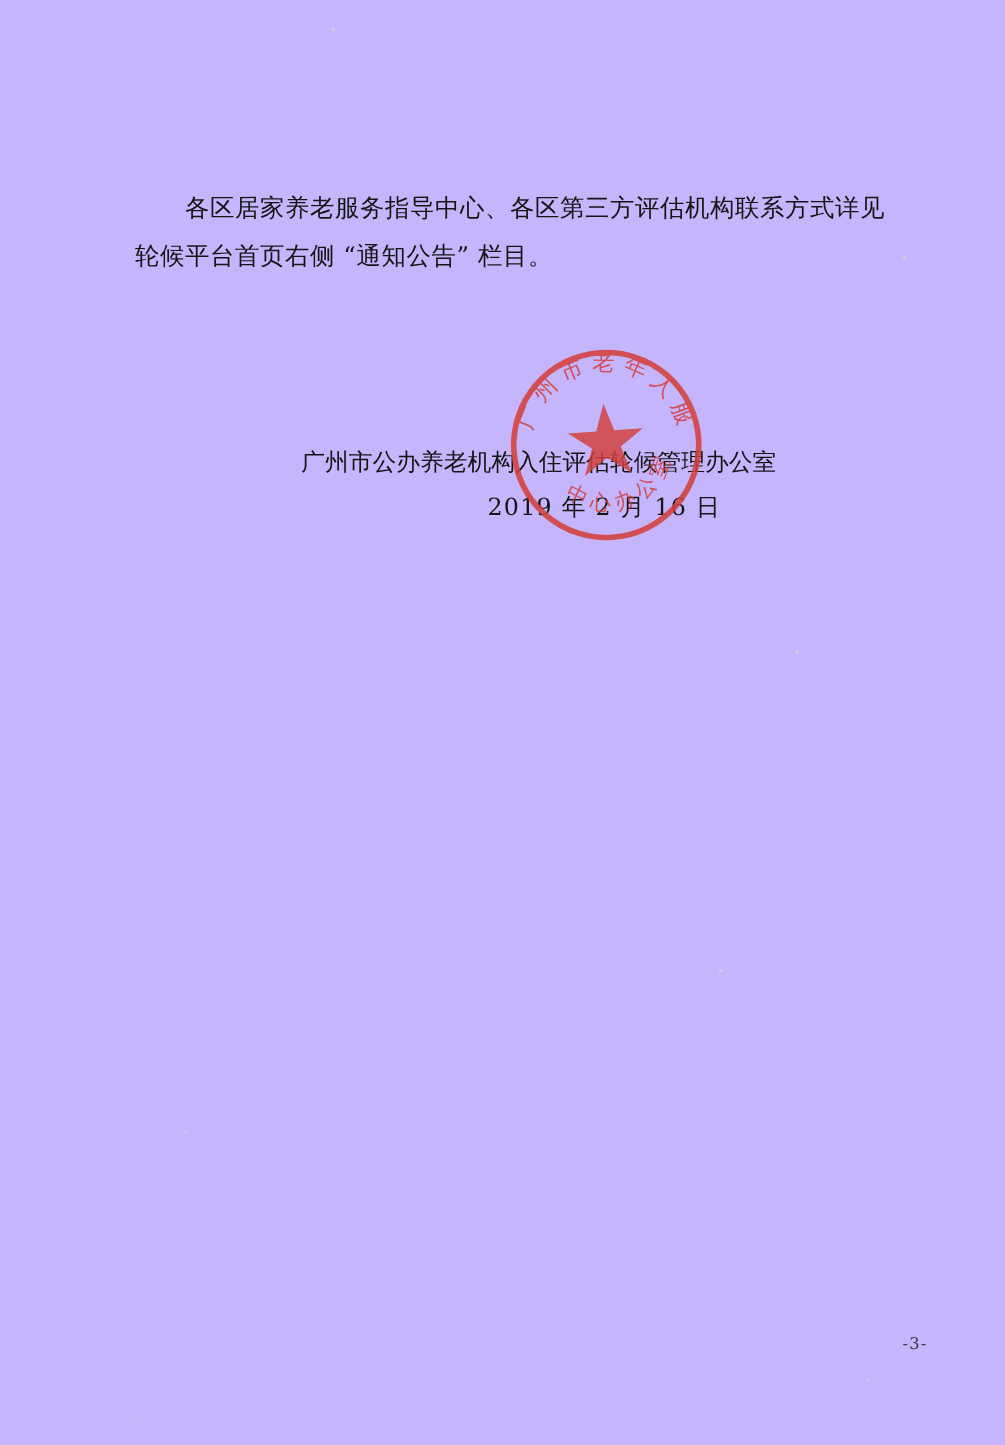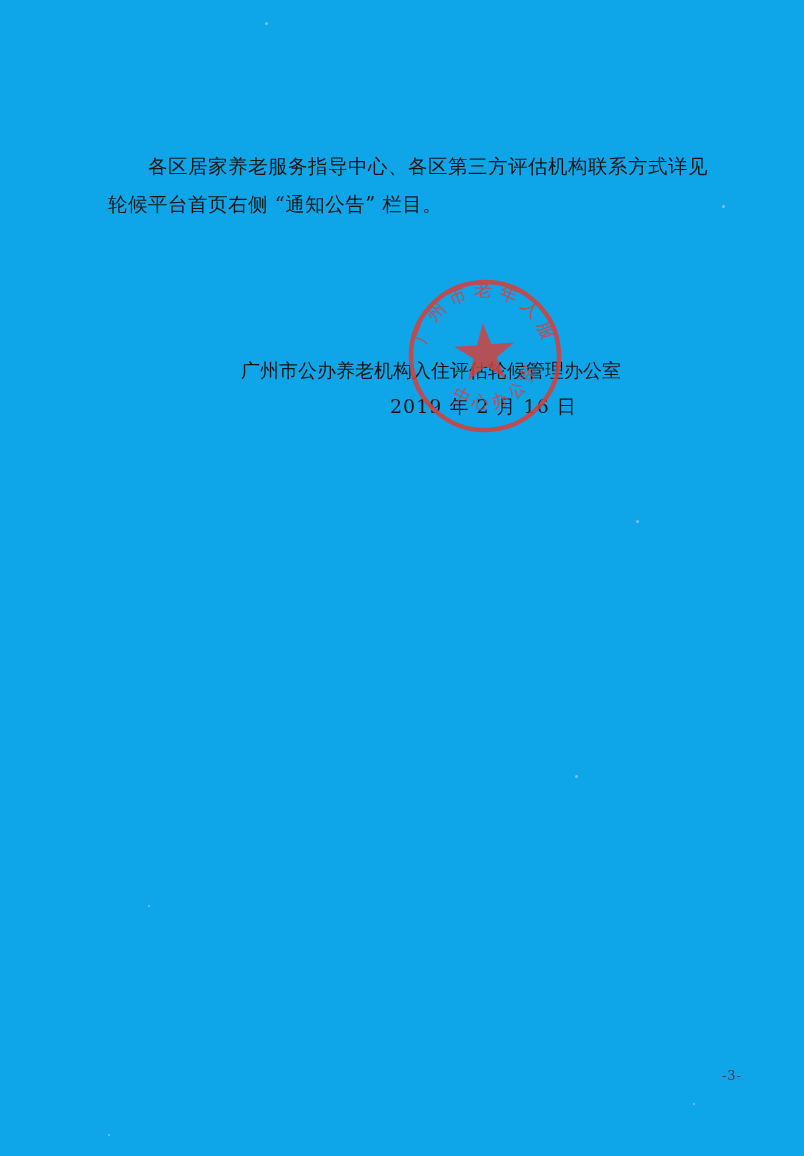--- a/index.html
+++ b/index.html
@@ -12,21 +12,21 @@
     height: 1156px;
     position: relative;
     font-family: "DejaVu Serif", "Liberation Serif", serif;
     color: #1a1a1a;
     overflow: hidden;
   }
 
   .page {
     position: absolute;
     inset: 0;
-    background: #0ea5e9;
+    background: #c4b5fd;
   }
 
   
   .speckle {
     position: absolute;
     background: #d9d9d4;
     border-radius: 50%;
     opacity: .55;
   }
 

